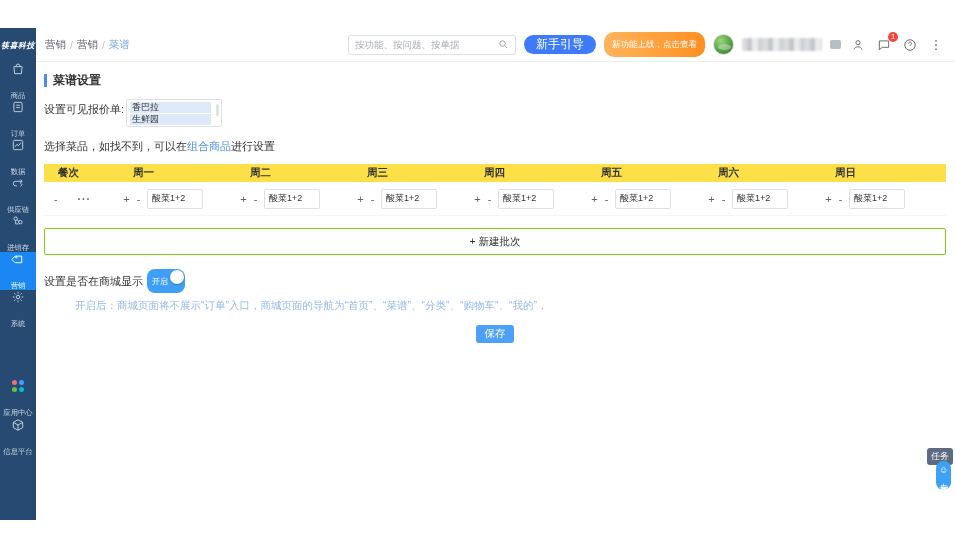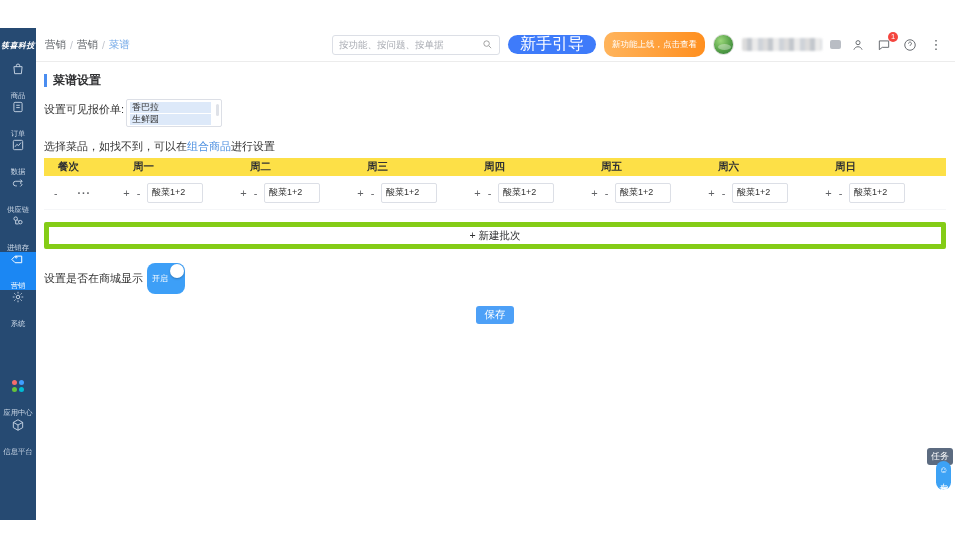--- a/index.html
+++ b/index.html
@@ -22,57 +22,57 @@
   
   .topbar { position:absolute; left:36px; top:0; right:0; height:34px; background:#fff; border-bottom:1px solid #ececec; display:flex; align-items:center; padding:0 10px 0 9px; }
   .breadcrumb { display:flex; align-items:center; gap:4px; font-size:10.5px; color:#5f6368; }
   .crumb-sep { color:#c0c4cc; }
   .crumb.active { color:#74a9e8; }
   .top-right { margin-left:auto; display:flex; align-items:center; gap:8px; }
   .search { width:168px; height:20px; border:1px solid #dcdfe6; border-radius:3px; display:flex; align-items:center; padding:0 6px; background:#fff; }
   .search input { border:none; outline:none; flex:1; font-size:9.5px; color:#333; background:transparent; }
   .search input::placeholder { color:#a8abb2; }
   .mag svg { width:11px; height:11px; stroke:#999; fill:none; stroke-width:2; }
-  .btn-guide { height:19px; padding:0 12px; border-radius:10px; background:#3e7bfa; color:#fff; font-size:16px; display:flex; align-items:center; cursor:pointer; white-space:nowrap; }
+  .btn-guide { height:19px; padding:0 12px; border-radius:10px; background:#3e7bfa; color:#fff; font-size:12px; display:flex; align-items:center; cursor:pointer; white-space:nowrap; }
   .btn-promo { height:25px; padding:0 8px; border-radius:10px; background:linear-gradient(90deg,#ffb45c,#ff8f1f); color:#fff; font-size:8.5px; display:flex; align-items:center; cursor:pointer; white-space:nowrap; }
   .avatar { width:21px; height:21px; border-radius:50%; border:1px solid #ddd; background:radial-gradient(circle at 35% 30%, #9bd77a 0%, #55a047 55%, #2f7a38 100%); position:relative; overflow:hidden; cursor:pointer; }
   .avatar::after { content:""; position:absolute; left:4px; top:9px; width:13px; height:6px; border-radius:50%; background:rgba(255,255,255,.35); }
   .user-blur { width:80px; height:13px; border-radius:2px; background:repeating-linear-gradient(90deg,#dcdcdc 0 5px,#c3c7cd 5px 10px,#ebebeb 10px 16px,#cfd3d9 16px 21px); filter:blur(1.1px); cursor:pointer; }
   .user-tag { width:11px; height:9px; background:#b9bdc4; border-radius:2px; filter:blur(.4px); }
   .hic { width:18px; height:18px; display:flex; align-items:center; justify-content:center; color:#5f6368; position:relative; cursor:pointer; }
   .hic svg { width:14px; height:14px; stroke:#5f6368; fill:none; stroke-width:1.6; }
   .hic .dotsv { font-size:13px; line-height:1; color:#5f6368; }
   .chat-badge { position:absolute; top:-4px; right:-5px; background:#f4453e; color:#fff; font-size:7.5px; min-width:10px; height:10px; border-radius:5px; display:flex; align-items:center; justify-content:center; padding:0 2px; }
 
   
   .content { position:absolute; left:36px; top:34px; right:0; bottom:0; background:#fff; padding:8px 9px 0 8px; }
   .section-title { font-size:12px; font-weight:bold; color:#303133; border-left:3px solid #4a8df0; padding-left:6px; margin:4px 0 12px; line-height:13px; }
   .form-row { display:flex; align-items:flex-start; margin-bottom:6px; }
   .form-label { font-size:11px; color:#333; padding-top:3px; white-space:nowrap; }
   .quote-box { width:96px; height:28px; border:1px solid #dcdfe6; border-radius:2px; margin-left:2px; padding:2px 10px 2px 3px; position:relative; overflow:hidden; background:#fff; cursor:pointer; }
   .quote-box::after { content:""; position:absolute; right:2px; top:4px; width:3px; height:12px; background:#dfe2e8; border-radius:2px; }
   .quote-opt { font-size:9px; color:#333; background:#dde9f9; line-height:11px; padding-left:2px; margin-bottom:1px; cursor:pointer; }
-  .tip-line { font-size:11px; color:#333; margin:12px 0 4px; }
+  .tip-line { font-size:11px; color:#333; margin:12px 0 10px; }
   .tip-link { color:#4c8fe0; cursor:pointer; }
 
   .sch-header { display:grid; grid-template-columns:75px repeat(7,1fr); background:#fde047; height:18px; align-items:center; font-weight:bold; color:#303133; font-size:10.5px; padding:0 4px; }
   .sch-h-meal { padding-left:10px; }
   .sch-h-day { padding-left:10px; }
   .sch-row { display:grid; grid-template-columns:75px repeat(7,1fr); height:34px; align-items:center; padding:0 4px; border-bottom:1px solid #f5f6f8; font-size:10.5px; }
   .mealtime-cell { display:flex; align-items:center; padding-left:6px; gap:20px; color:#606266; }
   .more-dots { letter-spacing:1px; color:#606266; cursor:pointer; font-weight:bold; }
   .day-cell { display:flex; align-items:center; gap:5px; }
   .step { color:#606266; font-size:11px; width:7px; text-align:center; cursor:pointer; user-select:none; }
   .dish-input { width:56px; height:20px; border:1px solid #dcdfe6; border-radius:2px; font-size:9px; padding:0 4px; color:#333; outline:none; }
 
-  .new-batch { height:27px; border:5px solid #84cc16; border-radius:2px; display:flex; align-items:center; justify-content:center; font-size:10.5px; color:#303133; margin-top:12px; cursor:pointer; background:#fff; }
+  .new-batch { height:27px; border:1px solid #84cc16; border-radius:2px; display:flex; align-items:center; justify-content:center; font-size:10.5px; color:#303133; margin-top:12px; cursor:pointer; background:#fff; }
 
   .mall-row { display:flex; align-items:center; margin-top:14px; }
   .mall-label { font-size:11px; color:#333; }
-  .toggle { margin-left:4px; width:38px; height:31px; border-radius:8px; background:#3d9ff7; position:relative; display:flex; align-items:center; cursor:pointer; }
+  .toggle { margin-left:4px; width:38px; height:24px; border-radius:8px; background:#3d9ff7; position:relative; display:flex; align-items:center; cursor:pointer; }
   .toggle-text { color:#fff; font-size:8px; padding-left:5px; }
   .toggle-knob { position:absolute; right:1px; top:1px; width:14px; height:14px; border-radius:50%; background:#fff; box-shadow:0 1px 2px rgba(0,0,0,.25); }
   .hint { margin:5px 0 0 31px; font-size:10.5px; color:#93bae5; line-height:15px; }
   .save-row { display:flex; justify-content:center; margin-top:12px; }
   .save-btn { min-width:38px; height:18px; background:#4da0f7; color:#fff; font-size:10.5px; border:none; border-radius:3px; display:flex; align-items:center; justify-content:center; cursor:pointer; padding:0 8px; }
 
   
   .task-tab { position:absolute; right:2px; top:448px; background:#5c6b80; color:#fff; font-size:9px; padding:2px 4px; border-radius:3px; cursor:pointer; z-index:6; }
   .service-tab { position:absolute; right:4px; top:461px; width:15px; background:#3da2f5; color:#fff; border-radius:8px; padding:4px 0 6px; display:flex; flex-direction:column; align-items:center; gap:1px; cursor:pointer; z-index:6; }
   .svc-icon { font-size:9px; line-height:10px; }
@@ -297,20 +297,21 @@
       <div class="new-batch">+ 新建批次</div>
 
       <div class="mall-row">
         <span class="mall-label">设置是否在商城显示</span>
         <div class="toggle">
           <span class="toggle-text">开启</span>
           <span class="toggle-knob"></span>
         </div>
       </div>
       <div class="hint">
+        <div>开启后：商城页面将不展示“订单”入口，商城页面的导航为“首页”、“菜谱”、“分类”、“购物车”、“我的”，</div>
       </div>
 
       <div class="save-row">
         <button class="save-btn">保存</button>
       </div>
     </div>
   </div>
 
   <div class="task-tab">任务</div>
   <div class="service-tab">

